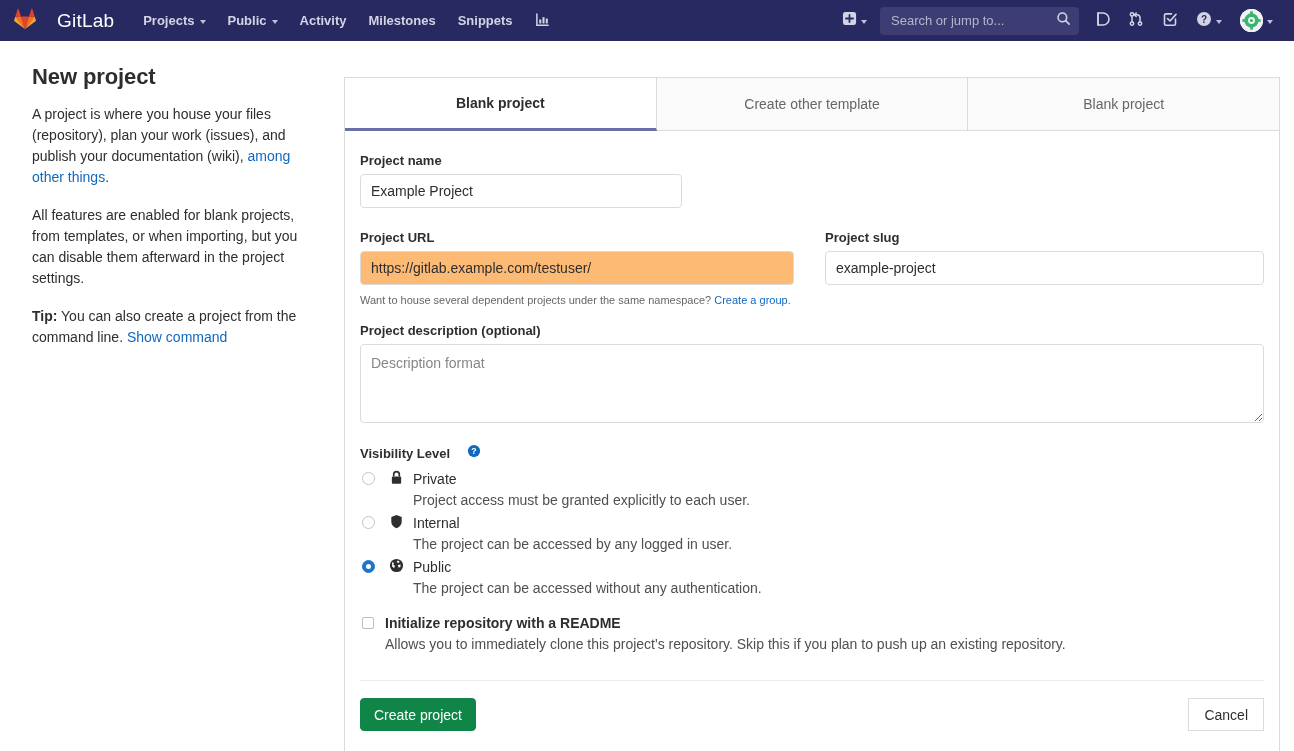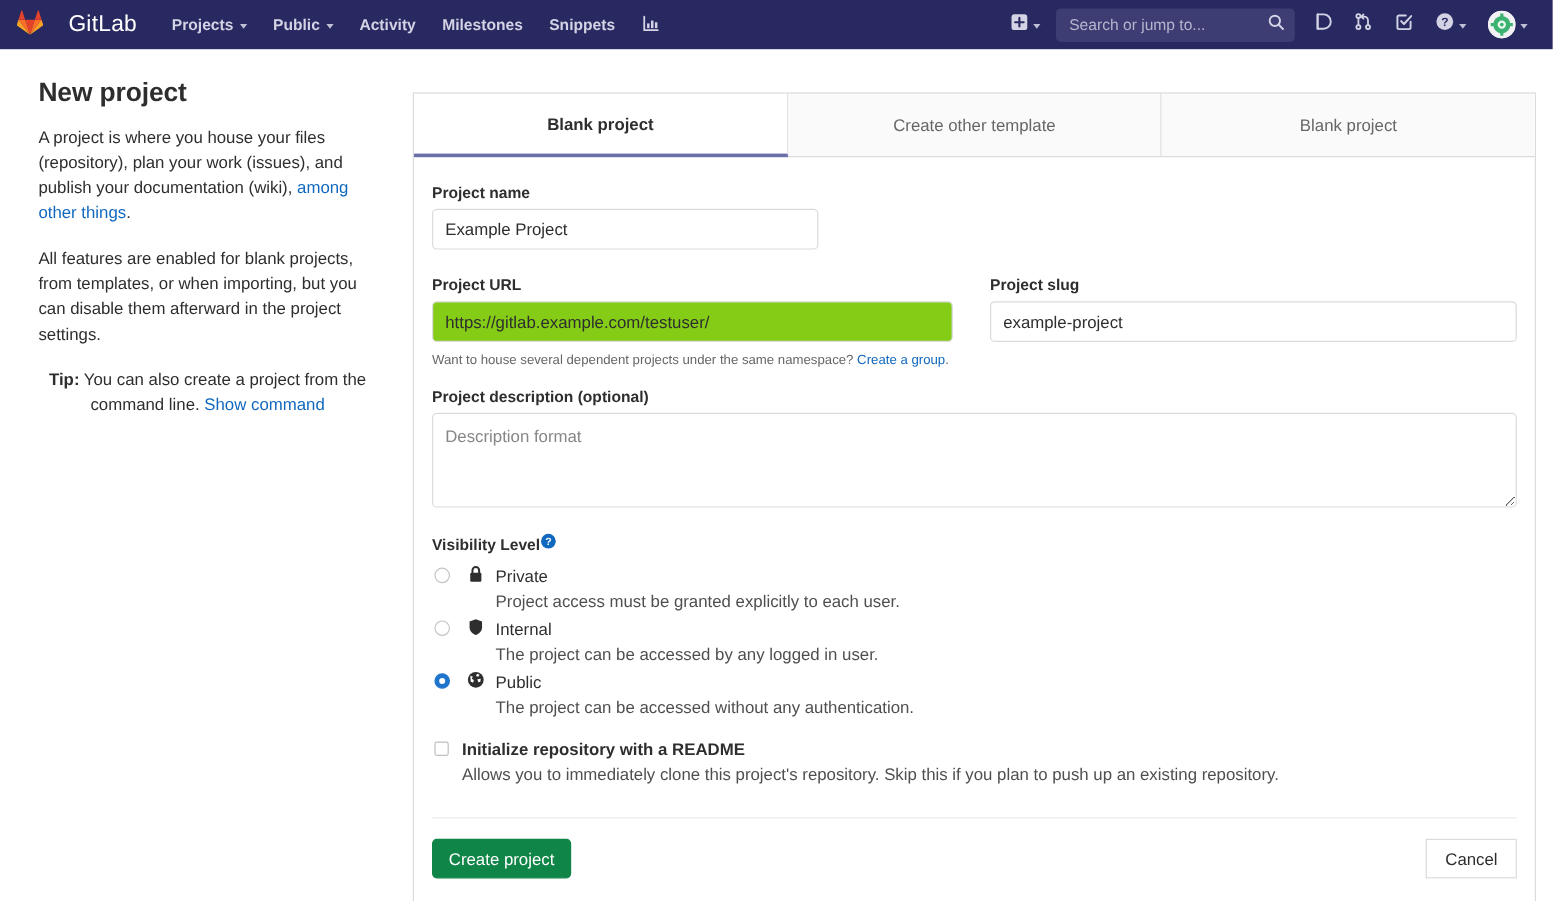--- a/index.html
+++ b/index.html
@@ -83,21 +83,21 @@
     flex-shrink: 0;
   }
   .sidebar h1 {
     font-size: 22px; font-weight: bold; color: #2e2e2e;
     margin: 0 0 14px 0; letter-spacing: -.1px;
   }
   .sidebar p {
     font-size: 14px; line-height: 21px; color: #2e2e2e;
     margin: 0 0 17px 0;
   }
-  .sidebar p:last-child { margin-bottom: 12px; text-align: center; }
+  .sidebar p:last-child { margin-bottom: 12px; }
   a.link { color: #1068bf; text-decoration: none; cursor: pointer; }
 
   
   .card {
     flex: 1;
     border: 1px solid #dbdbdb;
     border-top: 0;
     background: #fff;
     margin-top: 18px;
     height: 688px;
@@ -140,40 +140,40 @@
   }
   .txt::placeholder { color: #868686; }
   .row-name { width: 322px; margin-bottom: 22px; }
   .url-row { display: flex; gap: 31px; margin-bottom: 9px; }
   .url-col { width: 434px; }
   .slug-col { flex: 1; }
   .addon {
     height: 34px;
     border: 1px solid #dbdbdb;
     border-radius: 4px;
-    background: #84cc16;
+    background: #fdba74;
     color: #2e2e2e;
     font-size: 14px;
     display: flex; align-items: center;
     padding: 12px 10px;
     cursor: default;
   }
   .hint { font-size: 11px; color: #666; margin-bottom: 17px; }
   .desc-wrap { margin-bottom: 21px; }
   textarea.txt {
     height: 79px;
     padding: 9px 10px;
     resize: vertical;
     line-height: 19px;
     display: block;
   }
 
   
   .vis-head {
-    display: flex; align-items: center; gap: 0; margin-bottom: 7px; text-align: right;
+    display: flex; align-items: center; gap: 17px; margin-bottom: 7px; text-align: right;
   }
   .vis-head .fld-label { margin-bottom: 0; }
   .radio-group { margin-bottom: 14px; }
   .radio-row {
     display: flex; align-items: flex-start; gap: 0;
     margin-bottom: 2px;
   }
   .rb {
     width: 13px; height: 13px; border-radius: 50%;
     border: 1px solid #c4c4c4; background: #fff;

